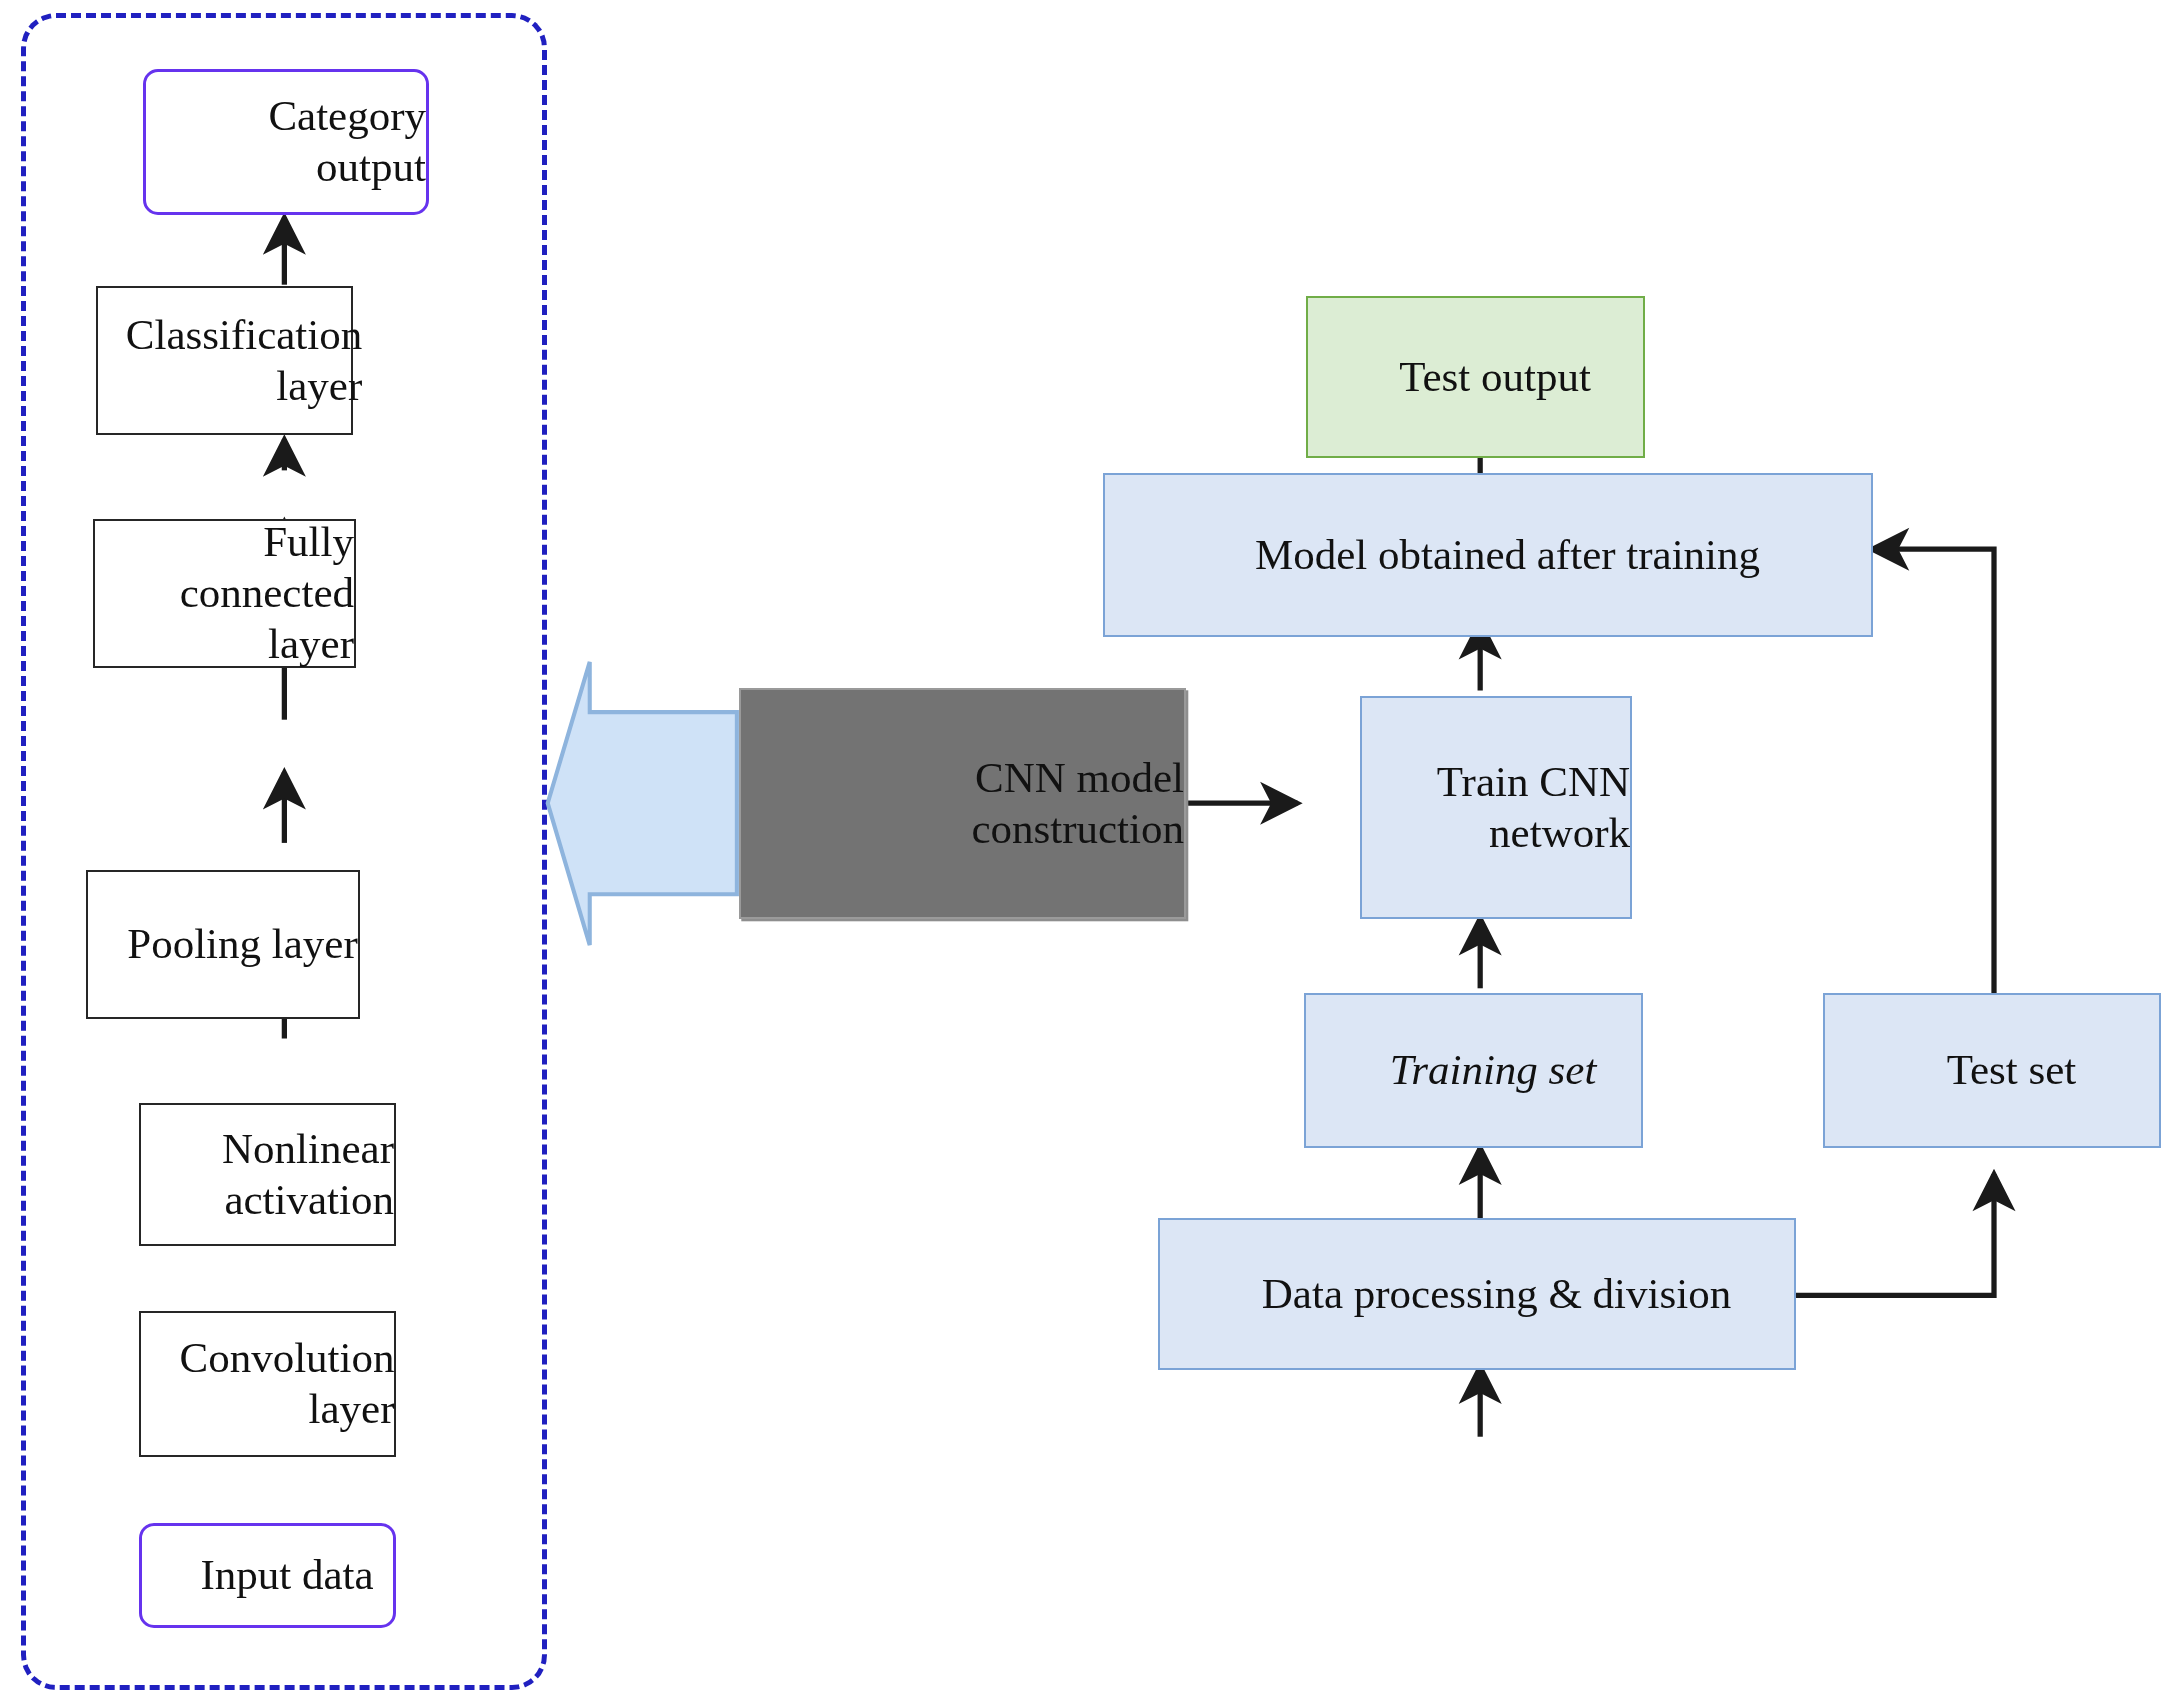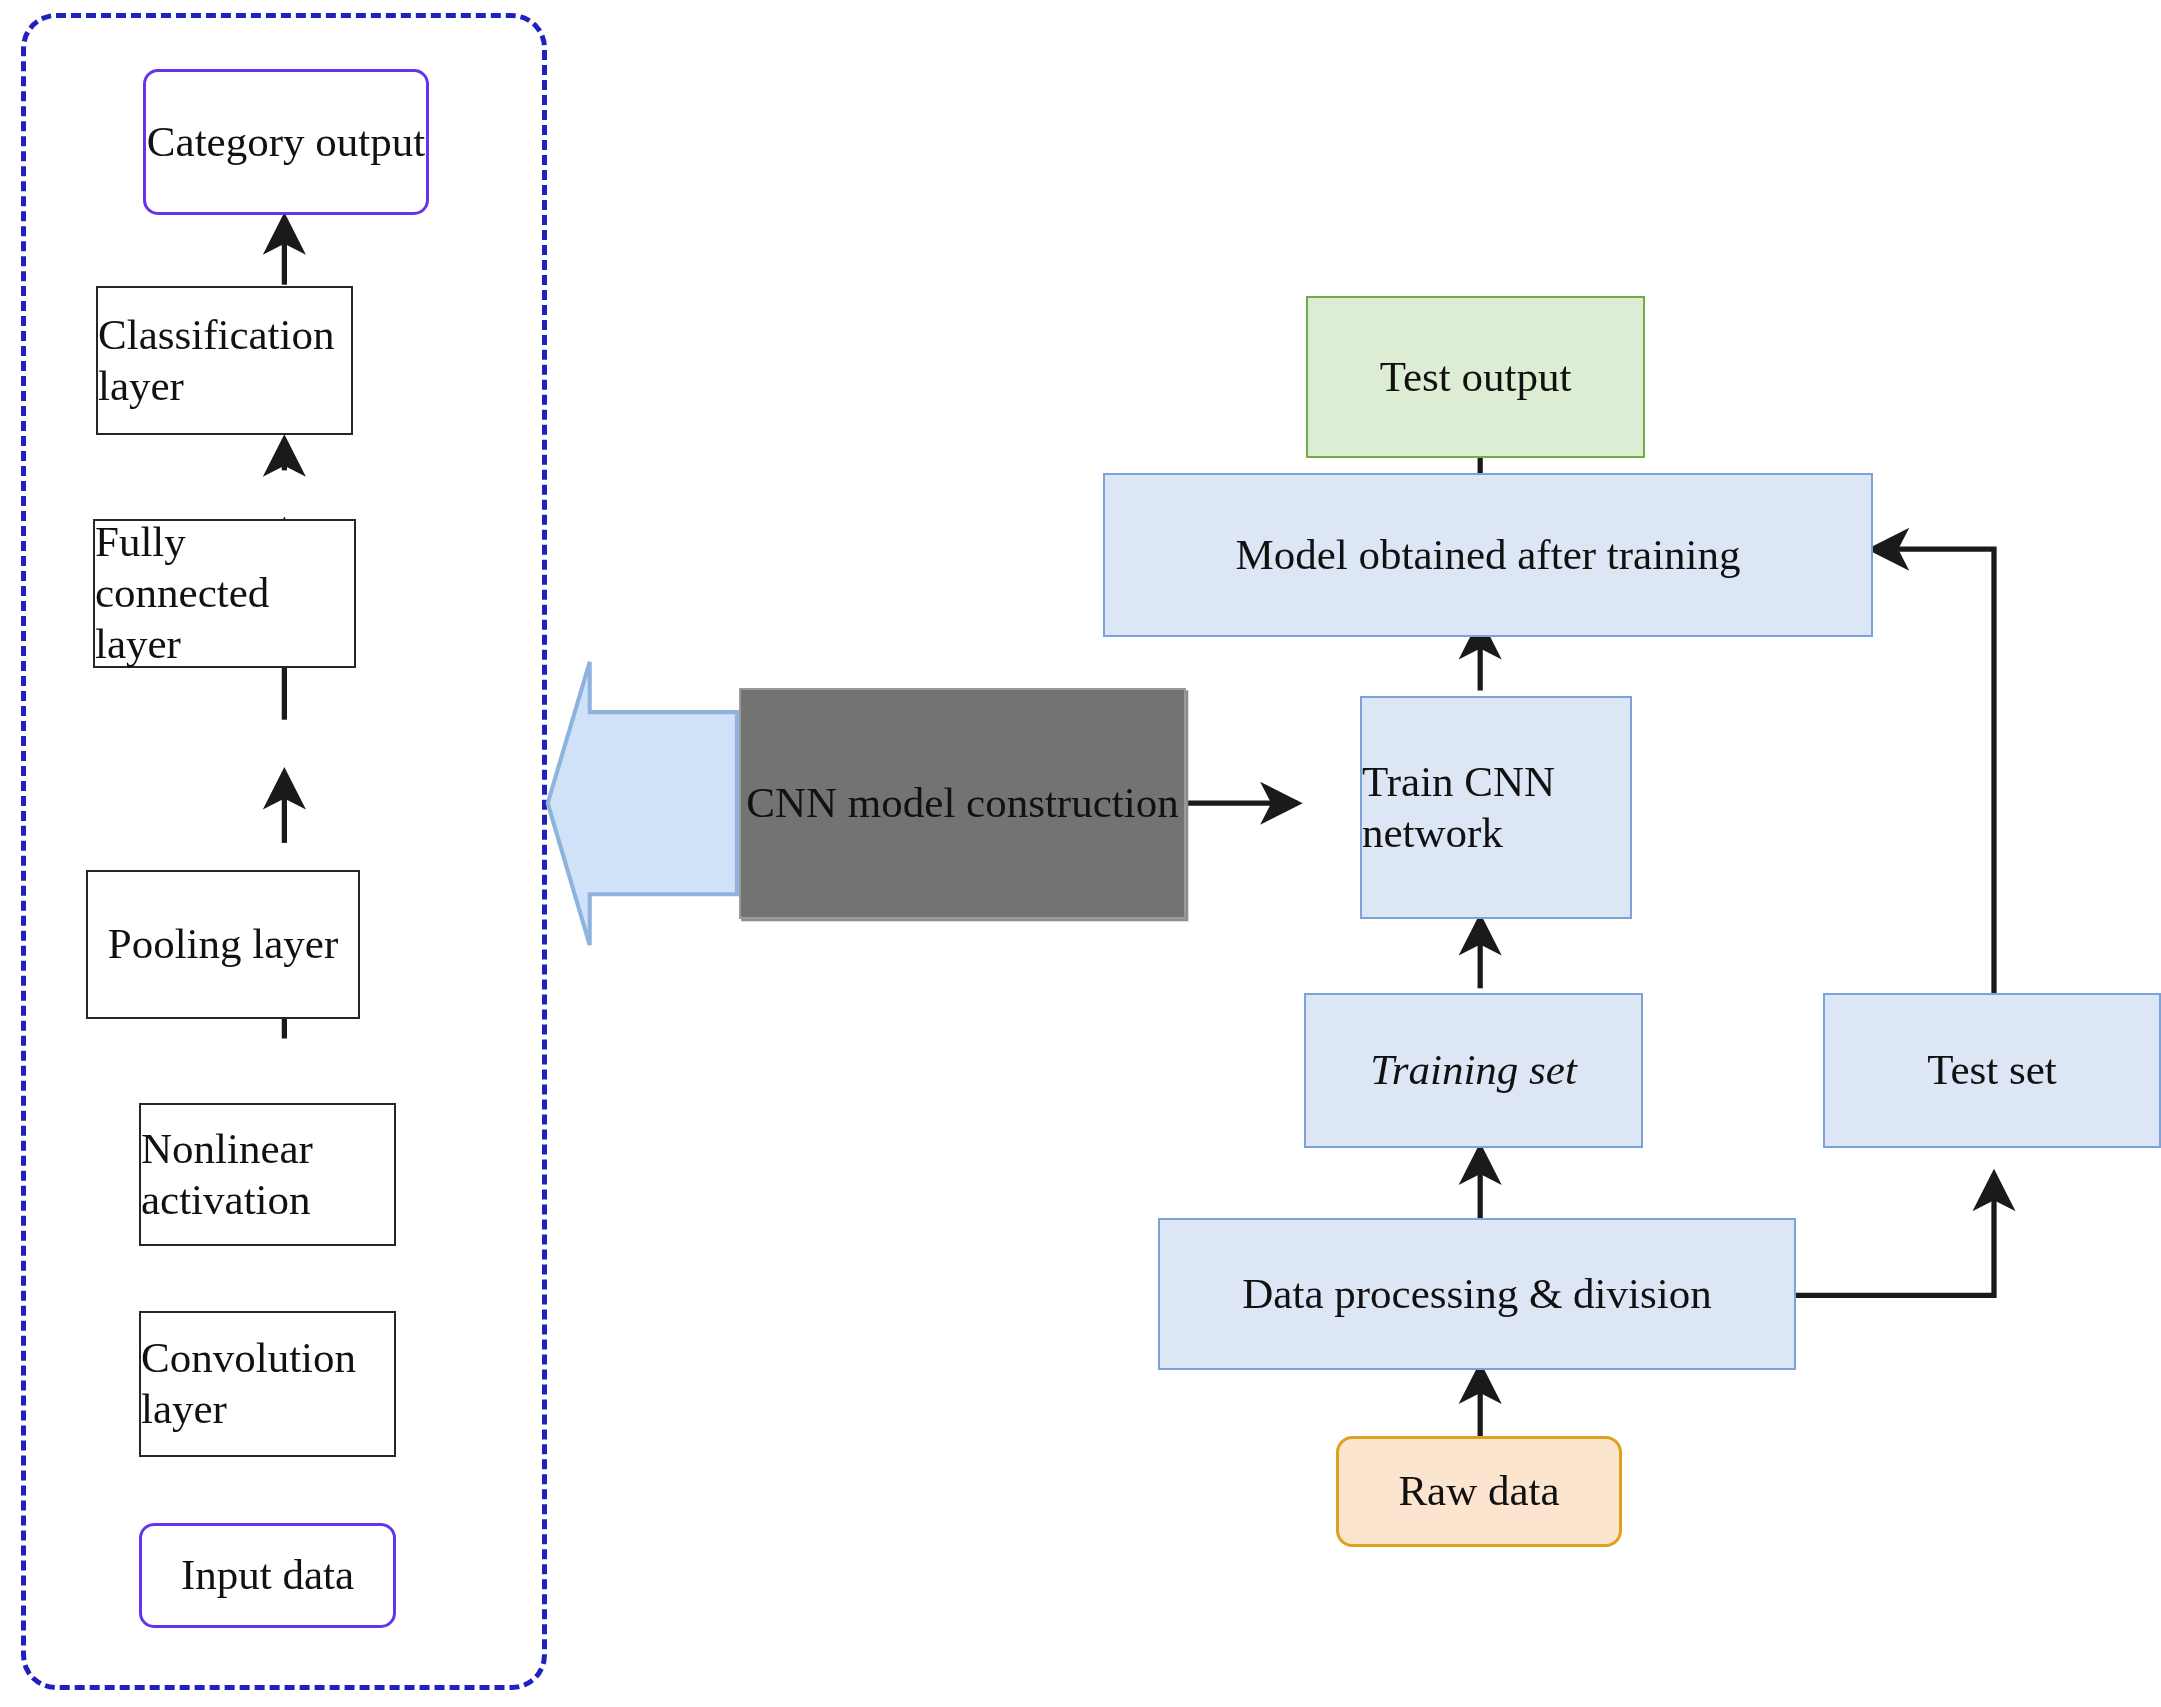--- a/index.html
+++ b/index.html
@@ -1,21 +1,21 @@
 <!DOCTYPE html>
 <html style="font-size:9.3px"><head>
 <meta charset="utf-8">
 <style>
   html,body{margin:0;padding:0;background:#ffffff;}
   body{font-family:"Liberation Serif","DejaVu Serif",serif;}
   #stage{position:relative;width:2161px;height:1708px;background:#fff;overflow:hidden;}
   #wires{position:absolute;left:0;top:0;width:2161px;height:1708px;pointer-events:none;}
 
   .node{position:absolute;box-sizing:border-box;display:flex;align-items:center;
-        justify-content:center;text-align:left;color:#111;line-height:1.18;}
+        justify-content:center;text-align:right;color:#111;line-height:1.18;padding-left:39px;}
 
   
   .plain{background:#ffffff;border:2.9px solid #262626;font-size:43px;}
 
   
   .violet{background:#ffffff;border:3.5px solid #6633ee;border-radius:15px;font-size:43px;}
 
   
   .blue{background:#dce6f5;border:2.3px solid #7ba3d6;font-size:43px;}
 
@@ -127,18 +127,15 @@
   </div>
 
   <div class="node blue" style="left:1823px;top:993px;width:338px;height:155px;">
     <span>Test set</span>
   </div>
 
   <div class="node blue" style="left:1158px;top:1218px;width:638px;height:152px;">
     <span>Data processing &amp; division</span>
   </div>
 
-  <div class="node orange" style="left:1336px;top:1436px;width:286px;height:111px;">
-    <span>Raw data</span>
-  </div>
 
 </div>
 
 
 </body></html>

